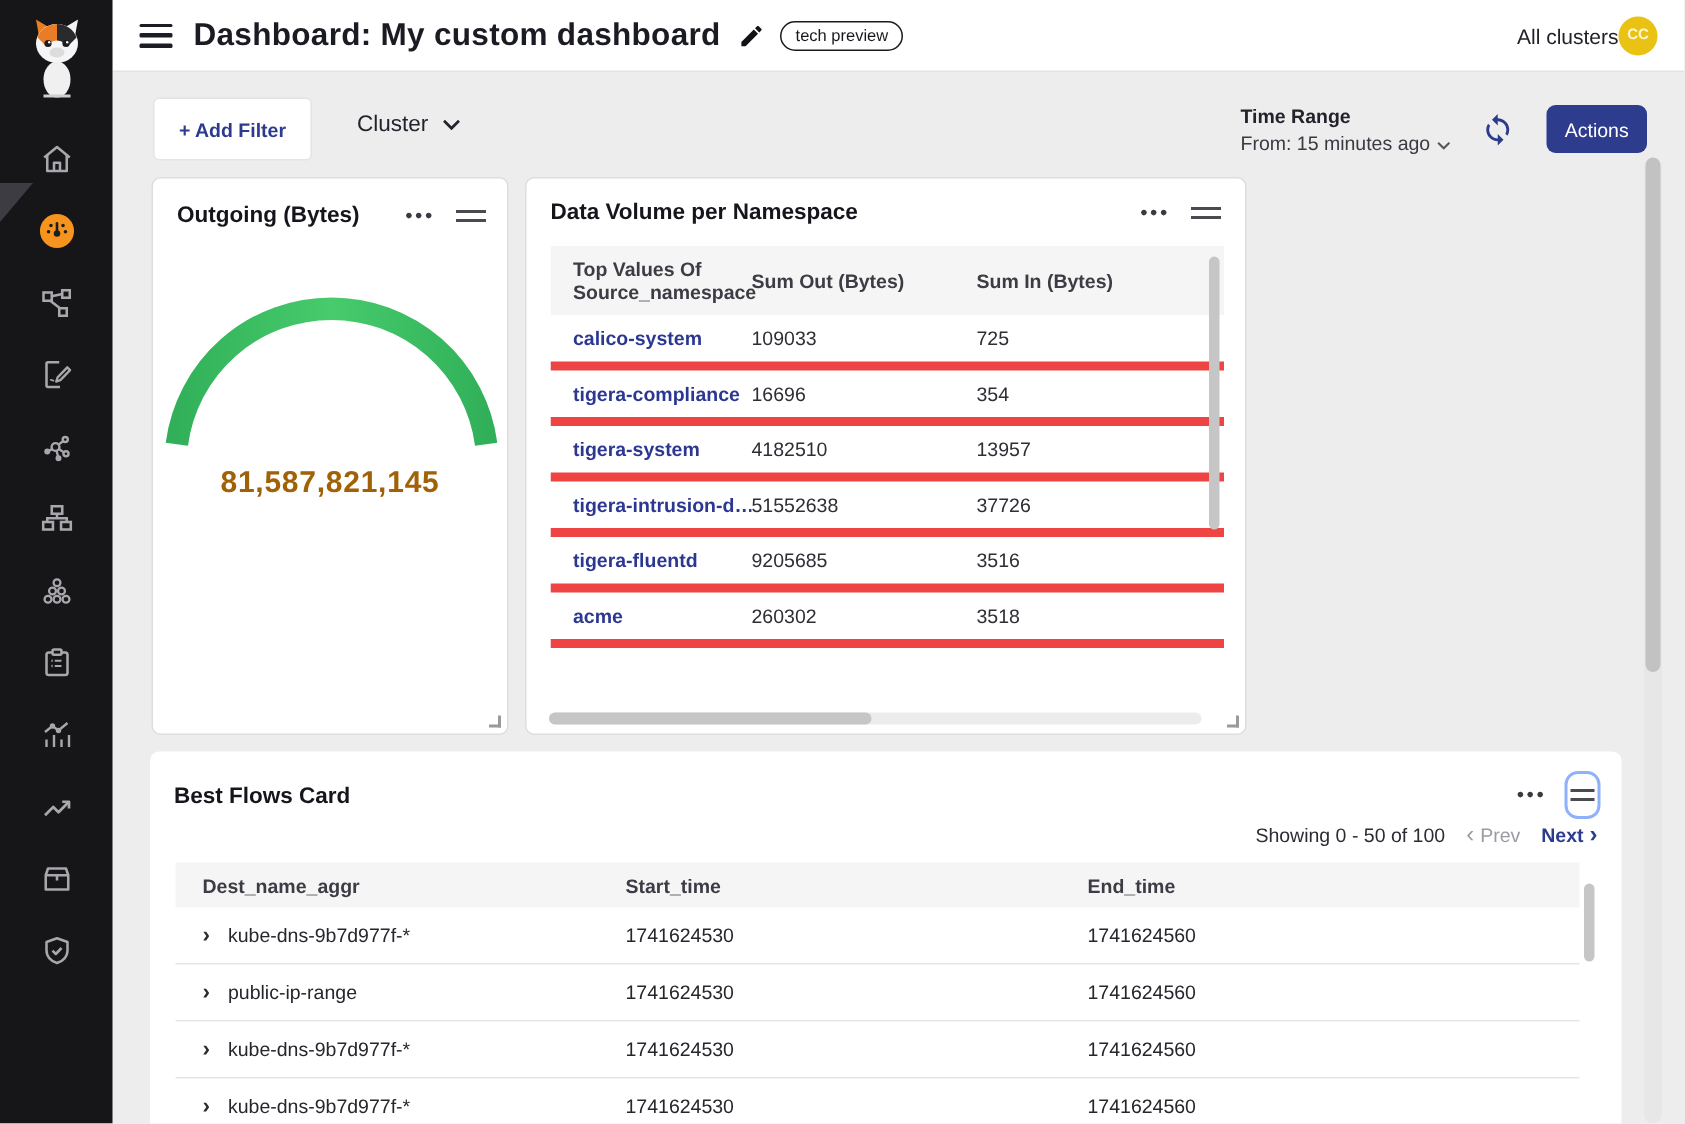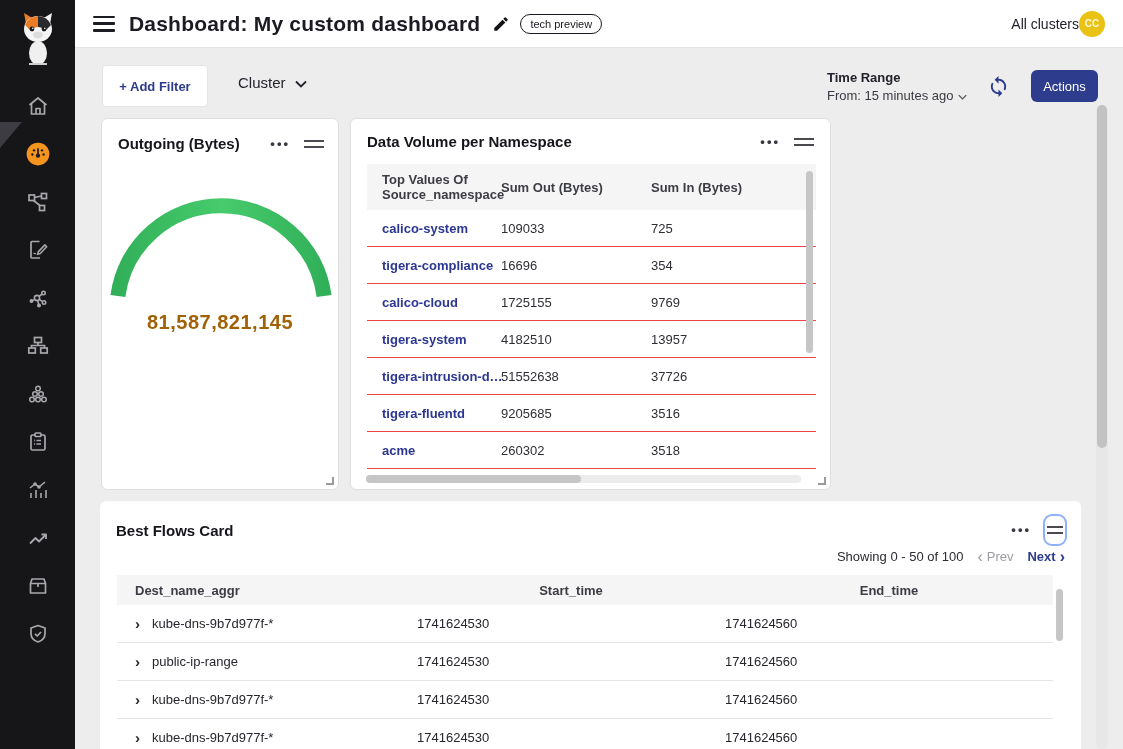--- a/index.html
+++ b/index.html
@@ -69,21 +69,21 @@
                  font-size:20px; font-weight:bold; color:#a16207; letter-spacing:.5px; }
 
   #card-datavol { left:350px; top:118px; width:481px; height:372px; }
   #card-datavol .head { display:flex; align-items:center; padding:14px 16px 0 16px; }
   .dv-table { position:absolute; left:16px; top:45px; width:449px; height:319px; overflow:hidden; }
   .dv-header { display:flex; background:#f5f5f5; height:46px; align-items:center; }
   .dv-header .c1 { width:134px; padding-left:15px; font-size:13px; font-weight:bold;
                    color:#3c3c44; line-height:15px; }
   .dv-header .c2 { width:150px; font-size:13px; font-weight:bold; color:#3c3c44; }
   .dv-header .c3 { width:150px; font-size:13px; font-weight:bold; color:#3c3c44; }
-  .dv-row { display:flex; height:37px; align-items:center; border-bottom:1px solid #ef4444; }
+  .dv-row { display:flex; height:37px; align-items:center; border-bottom:6px solid #ef4444; }
   .dv-row .c1 { width:134px; padding-left:15px; font-size:13px; font-weight:bold;
                 color:#2c3792; cursor:pointer; white-space:nowrap; overflow:hidden; }
   .dv-row .c2, .dv-row .c3 { width:150px; font-size:13px; color:#2e2e35; }
   .dv-vscroll { position:absolute; left:455px; top:52px; width:7px; height:182px;
                 background:#c6c6c6; border-radius:4px; cursor:pointer; }
   .dv-hscroll-track { position:absolute; left:15px; top:356px; width:435px; height:8px;
                       background:#ececec; border-radius:4px; }
   .dv-hscroll { position:absolute; left:0; top:0; width:215px; height:8px;
                 background:#c6c6c6; border-radius:4px; cursor:pointer; }
 
@@ -93,21 +93,21 @@
                    display:flex; align-items:center; justify-content:center; }
   .bf-pagination { position:absolute; right:16px; top:48px; display:flex;
                    align-items:center; gap:14px; font-size:13px; }
   .bf-showing { color:#2b2b33; }
   .bf-prev { color:#9b9ba1; cursor:default; display:flex; align-items:center; gap:4px; }
   .bf-next { color:#2c3b8d; font-weight:bold; cursor:pointer; display:flex;
              align-items:center; gap:4px; }
   .pg-chv { font-size:16px; line-height:12px; }
   .bf-table { position:absolute; left:17px; top:74px; width:936px; }
   .bf-header { display:flex; background:#f5f5f5; height:30px; align-items:center; }
-  .bf-header div { font-size:13px; font-weight:bold; color:#3c3c44;text-align:center; }
+  .bf-header div { font-size:13px; font-weight:bold; color:#3c3c44; }
   .bf-row { display:flex; height:38px; align-items:center; border-bottom:1px solid #e5e5e5; }
   .bf-col1 { width:300px; padding-left:18px; display:flex; align-items:center; gap:12px; }
   .bf-col2 { width:308px; }
   .bf-col3 { flex:1; }
   .bf-row .bf-col1 span.nm { font-size:13px; color:#26262d; }
   .bf-row .bf-col2, .bf-row .bf-col3 { font-size:13px; color:#26262d; }
   .bf-chevron { font-size:15px; font-weight:bold; color:#2b2b31; cursor:pointer;
                 line-height:10px; }
   .bf-vscroll { position:absolute; left:956px; top:88px; width:7px; height:52px;
                 background:#c6c6c6; border-radius:4px; cursor:pointer; }
@@ -366,25 +366,20 @@
             <div class="c1">calico-system</div>
             <div class="c2">109033</div>
             <div class="c3">725</div>
           </div>
           <div class="dv-row">
             <div class="c1">tigera-compliance</div>
             <div class="c2">16696</div>
             <div class="c3">354</div>
           </div>
           <div class="dv-row">
-            <div class="c1">calico-cloud</div>
-            <div class="c2">1725155</div>
-            <div class="c3">9769</div>
-          </div>
-          <div class="dv-row">
             <div class="c1">tigera-system</div>
             <div class="c2">4182510</div>
             <div class="c3">13957</div>
           </div>
           <div class="dv-row">
             <div class="c1">tigera-intrusion-d…</div>
             <div class="c2">51552638</div>
             <div class="c3">37726</div>
           </div>
           <div class="dv-row">

